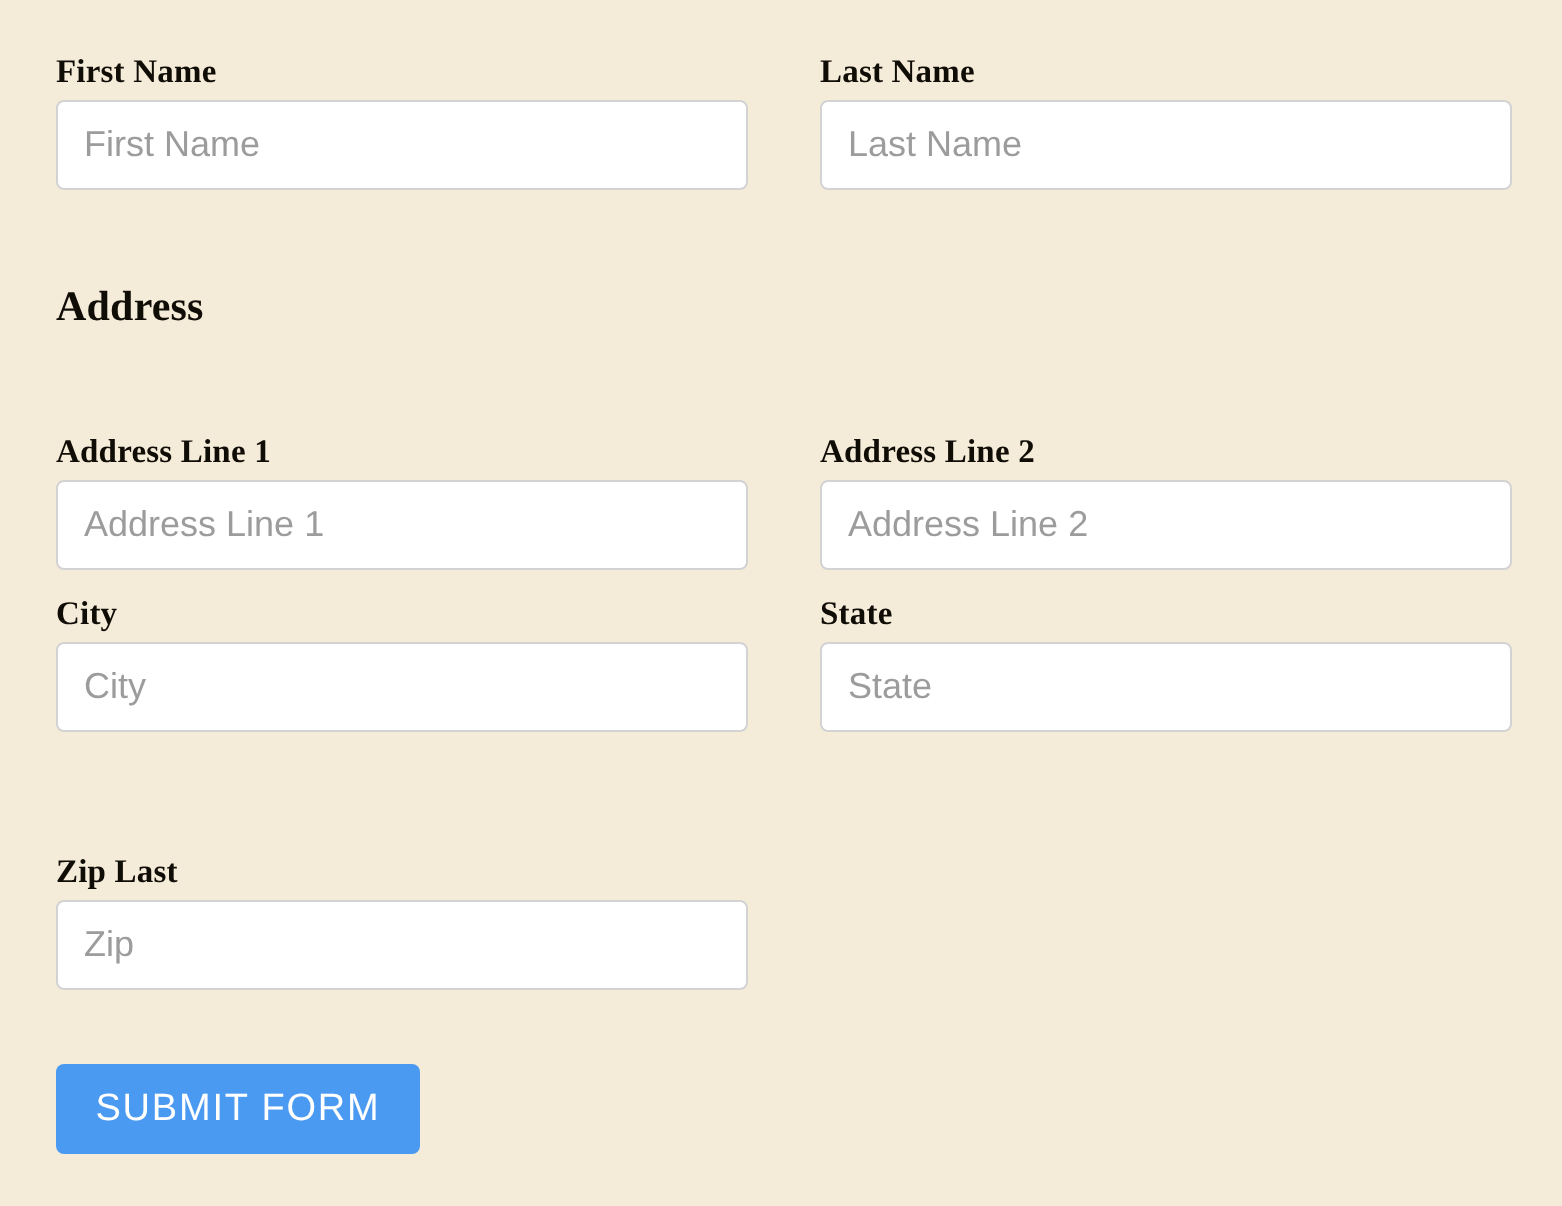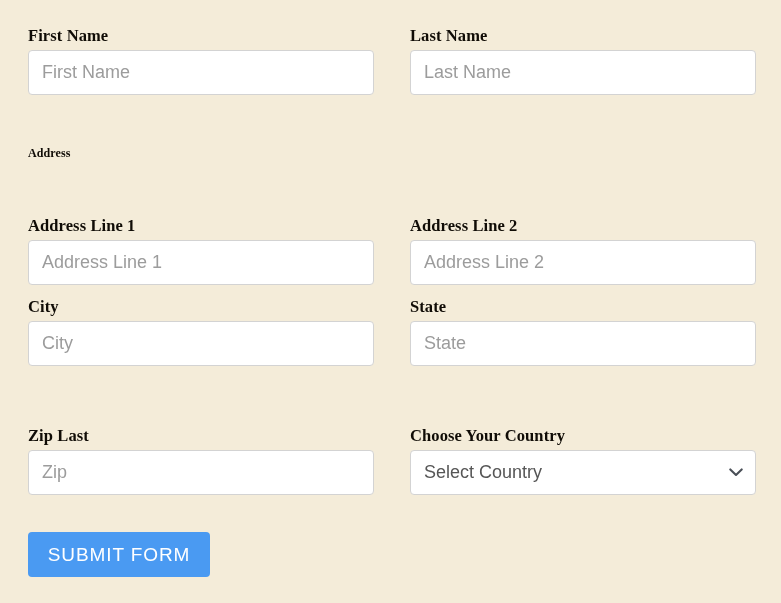--- a/index.html
+++ b/index.html
@@ -53,21 +53,21 @@
     letter-spacing: 0.1px;
     margin: 0 0 5px 0;
     white-space: nowrap;
   }
 
   .section-heading {
     position: absolute;
     left: 28px;
     font-family: "Liberation Serif", "DejaVu Serif", serif;
     font-weight: bold;
-    font-size: 12px;
+    font-size: 21px;
     line-height: 19px;
     color: #100c06;
     letter-spacing: 0.1px;
     margin: 0;
     white-space: nowrap;
   }
 
   
   .text-input {
     box-sizing: border-box;
@@ -194,28 +194,17 @@
       <label class="field-label">State</label>
       <input class="text-input" type="text" placeholder="State" style="">
     </div>
   </div>
 
   <div class="form-row" style="top:426px;">
     <div class="form-col left">
       <label class="field-label">Zip Last</label>
       <input class="text-input" type="text" placeholder="Zip" style="">
     </div>
-    <div class="form-col right">
-      <label class="field-label">Choose Your Country</label>
-      <div class="select-wrap">
-        <div class="select-input">Select Country</div>
-        <span class="select-caret">
-          <svg width="14" height="9" viewBox="0 0 14 9" aria-hidden="true">
-            <path d="M1.3 1.4 L7 7 L12.7 1.4" fill="none" stroke="#4a4f57" stroke-width="2.1" stroke-linecap="round" stroke-linejoin="round"></path>
-          </svg>
-        </span>
-      </div>
-    </div>
   </div>
 
   <button class="submit-button" style="top:532px;">Submit Form</button>
 
 </div>
 
 </body></html>

